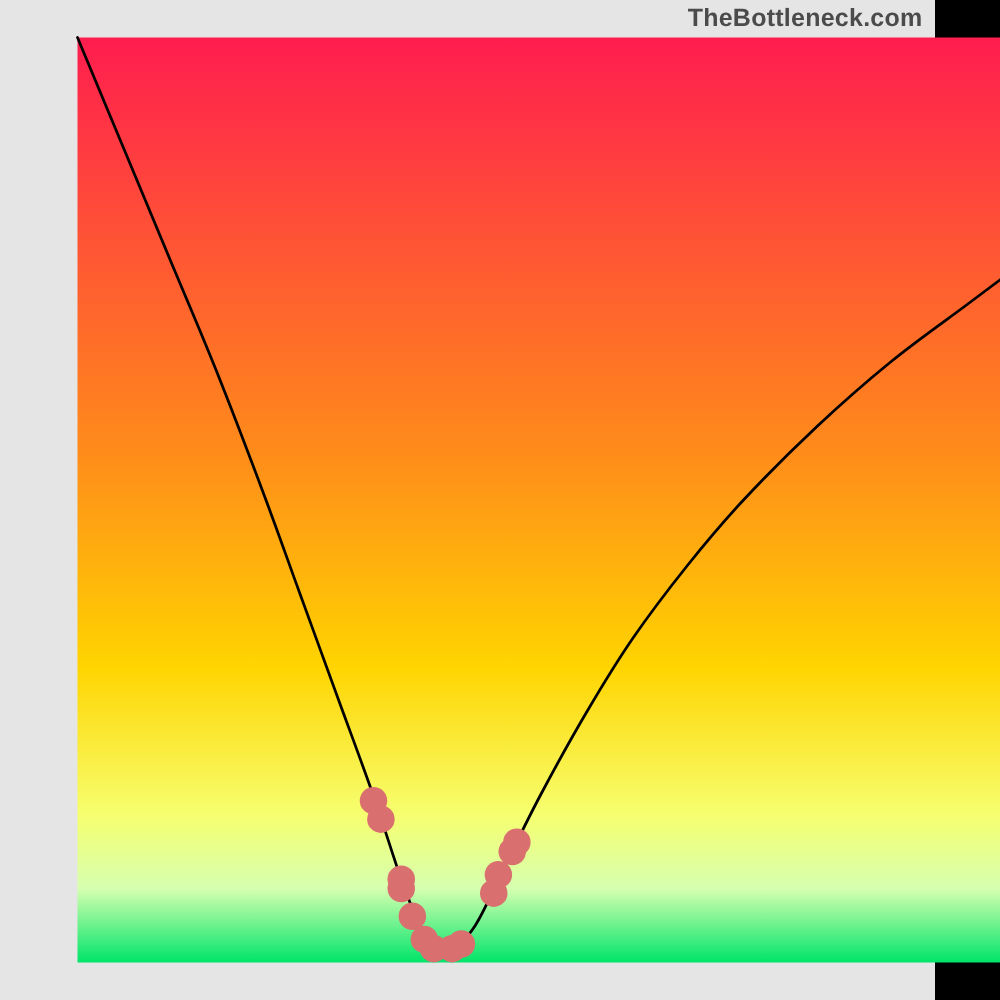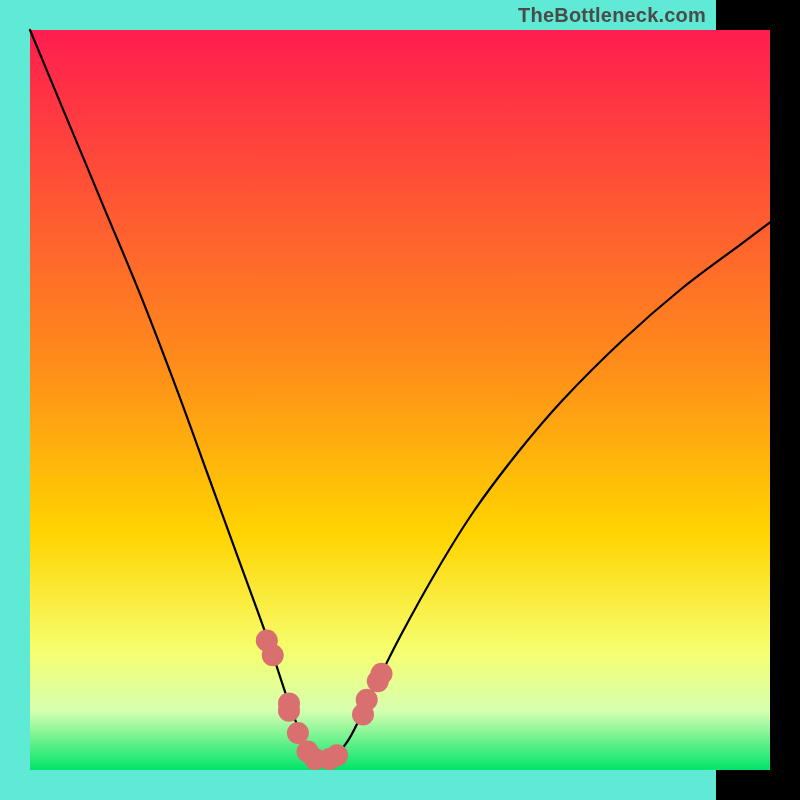--- a/index.html
+++ b/index.html
@@ -8,21 +8,22 @@
     width: 800px;
     height: 800px;
     overflow: hidden;
     background: #000;
     font-family: Arial, Helvetica, sans-serif;
   }
   .stage {
     position: relative;
     width: 716px;
     height: 800px;
-    background: #5eead4;
+    background: #e5e5e5;
+    padding-left: 32px;
   }
   .watermark {
     position: absolute;
     top: 4px;
     right: 10px;
     color: #4b4b4b;
     font-size: 20px;
     font-weight: 600;
     letter-spacing: 0.2px;
     z-index: 10;

